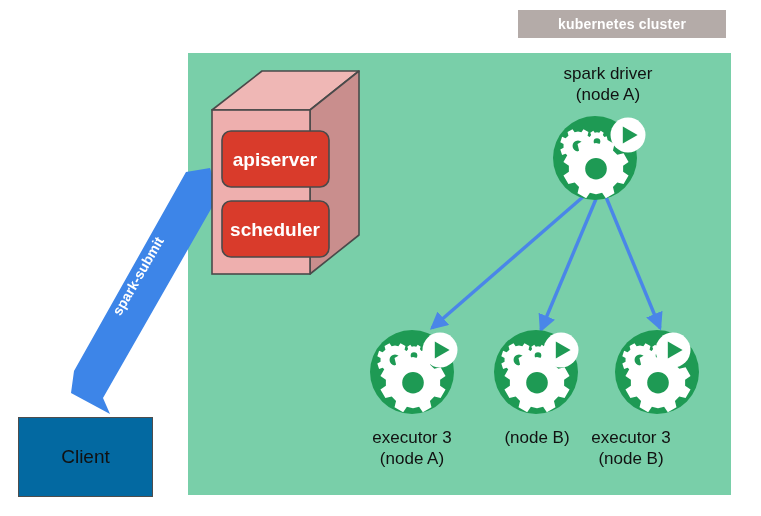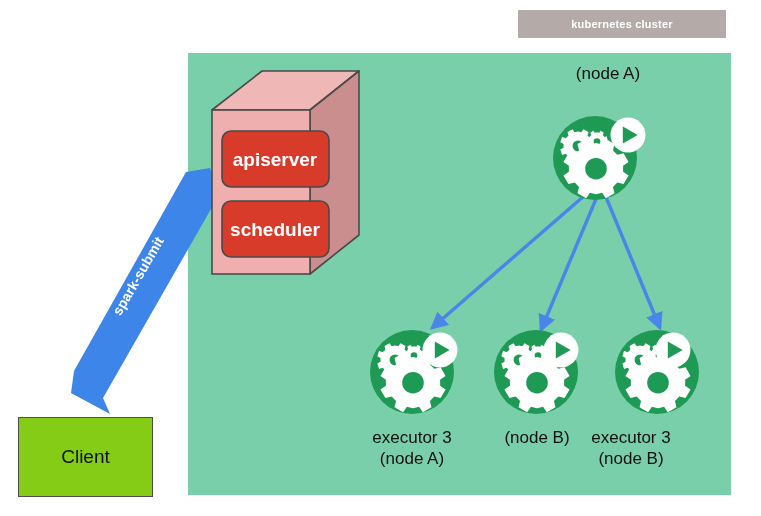--- a/index.html
+++ b/index.html
@@ -29,21 +29,21 @@
     top: 10px;
     width: 208px;
     height: 28px;
     background: #b4aba8;
     display: flex;
     align-items: center;
     justify-content: center;
   }
   #k8s-banner .label {
     color: #ffffff;
-    font-size: 11px;
+    font-size: 14px;
     font-weight: bold;
     letter-spacing: 0.2px;
     white-space: nowrap;
   }
 
   
   #cluster-panel {
     position: absolute;
     left: 188px;
     top: 53px;
@@ -52,21 +52,21 @@
     background: #79cfa9;
   }
 
   
   #client-box {
     position: absolute;
     left: 18px;
     top: 417px;
     width: 135px;
     height: 80px;
-    background: #84cc16;
+    background: #0369a1;
     border: 1.5px solid #4d4d4d;
     display: flex;
     align-items: center;
     justify-content: center;
     box-sizing: border-box;
   }
   #client-box .label {
     color: #111111;
     font-size: 19px;
   }
@@ -237,20 +237,21 @@
 </svg>
 
 <div class="cube-label" id="label-apiserver">apiserver</div>
 <div class="cube-label" id="label-scheduler">scheduler</div>
 
 <div id="spark-submit-arrow">
   <div class="arrow-text">spark-submit</div>
 </div>
 
 <div class="node-label" id="label-spark-driver">
+  <div>spark driver</div>
   <div>(node A)</div>
 </div>
 
 <div class="node-label" id="label-executor-1">
   <div>executor 3</div>
   <div>(node A)</div>
 </div>
 
 <div class="node-label" id="label-executor-2">
   <div>(node B)</div>

